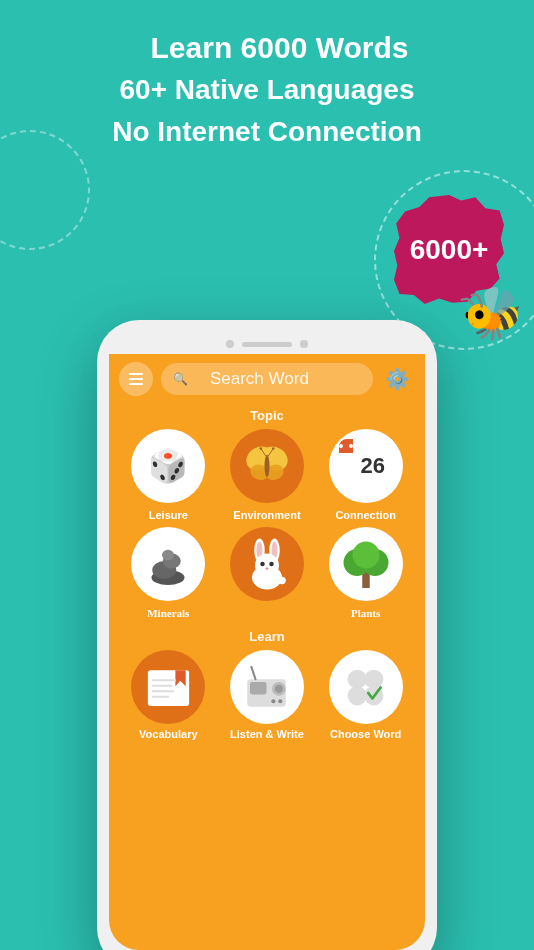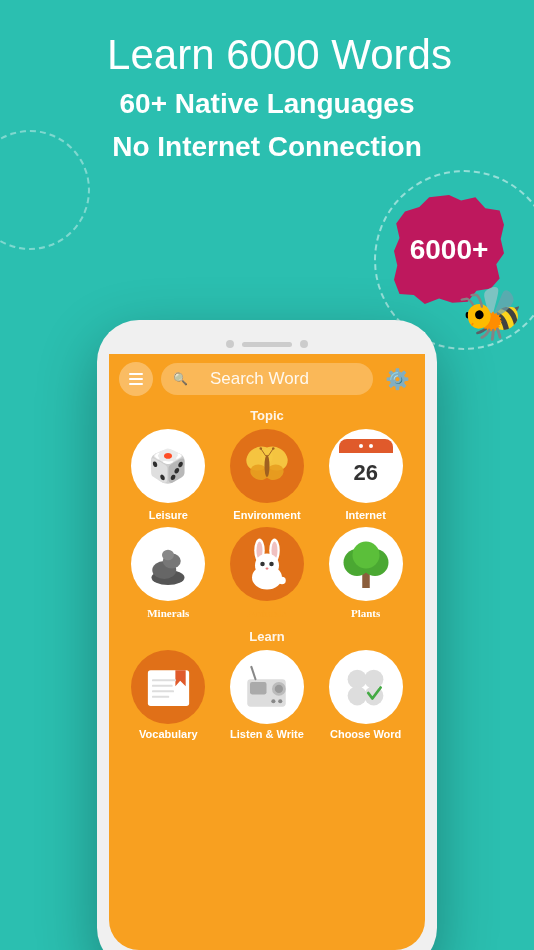--- a/index.html
+++ b/index.html
@@ -13,22 +13,22 @@
     }
 
     
     .header-section {
       text-align: center;
       padding-top: 30px;
       position: relative;
       z-index: 2;
     }
     .header-title {
-      font-size: 42px;
-      font-weight: 400;
+      font-size: 30px;
+      font-weight: 700;
       color: white;
       line-height: 1.2;
       padding-left: 25px;
     }
     .header-sub {
       font-size: 28px;
       font-weight: 800;
       color: white;
       line-height: 1.3;
       margin-top: 6px;
@@ -262,21 +262,20 @@
     .dice-emoji {
       font-size: 32px;
     }
     
     .calendar-display {
       background: white;
       border-radius: 8px;
       width: 54px;
       height: 54px;
       display: flex;
-      flex-direction: column;
       overflow: hidden;
     }
     .calendar-top {
       background: #e05a2b;
       height: 14px;
       display: flex;
       align-items: center;
       justify-content: center;
     }
     .calendar-dots {
@@ -432,21 +431,21 @@
             <div class="calendar-display">
               <div class="calendar-top">
                 <div class="calendar-dots">
                   <div class="cal-dot"></div>
                   <div class="cal-dot"></div>
                 </div>
               </div>
               <div class="calendar-number">26</div>
             </div>
           </div>
-          <span class="topic-label">Internet</span>
+          <span class="topic-label">Connection</span>
         </div>
       </div>
 
       <div class="subtopic-grid">
 
         <div class="topic-item">
           <div class="topic-circle white-bg">
             <svg width="60" height="60" viewBox="0 0 80 80">
               <ellipse cx="40" cy="58" rx="22" ry="10" fill="#555"></ellipse>
               <ellipse cx="35" cy="48" rx="16" ry="12" fill="#666"></ellipse>

